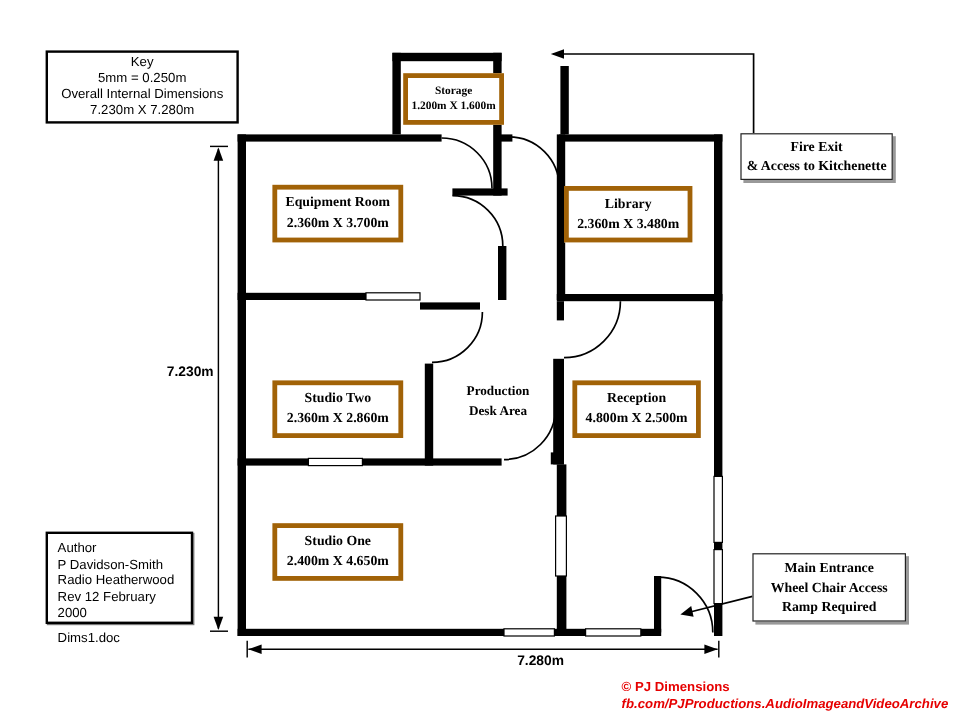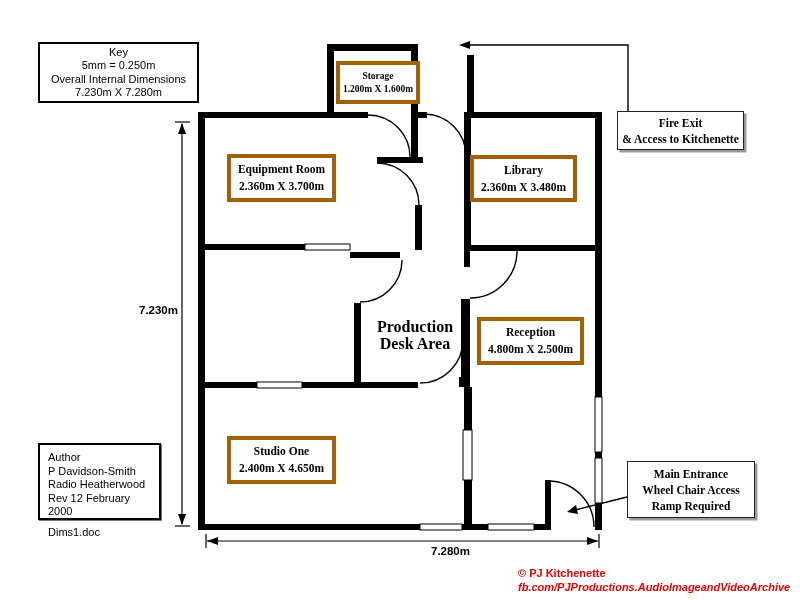--- a/index.html
+++ b/index.html
@@ -7,21 +7,21 @@
           font-family:"Liberation Serif",serif;}
   #plan-svg{position:absolute;left:0;top:0;}
 
   .room-label{position:absolute;border:4px solid #a16207;background:#fff;
     display:flex;flex-direction:column;align-items:center;justify-content:center;
     font-family:"Liberation Serif",serif;font-weight:bold;font-size:11.5px;line-height:17px;
     text-align:center;color:#000;}
   .room-label.small{font-size:9.5px;line-height:13px;}
 
   .free-label{position:absolute;display:flex;flex-direction:column;align-items:center;justify-content:center;
-    font-family:"Liberation Serif",serif;font-weight:bold;font-size:16px;line-height:17px;
+    font-family:"Liberation Serif",serif;font-weight:bold;font-size:11px;line-height:17px;
     text-align:center;color:#000;}
 
   .note-box{position:absolute;border:2px solid #000;background:#fff;color:#000;
     font-family:"Liberation Sans",sans-serif;font-size:11px;line-height:13.5px;}
   .note-box.centered{display:flex;flex-direction:column;align-items:center;justify-content:center;text-align:left;}
   .note-box.left{padding:6px 8px;box-shadow:1px 1px 0 #777;}
 
   .callout{position:absolute;border:1.5px solid #222;background:#fff;color:#000;
     box-shadow:2.5px 2.5px 0 #999;
     display:flex;flex-direction:column;align-items:center;justify-content:center;
@@ -140,20 +140,24 @@
   <div class="room-label" style="left:227px;top:154px;width:101px;height:40px;">
     <div>Equipment Room</div>
     <div>2.360m X 3.700m</div>
   </div>
 
   <div class="room-label" style="left:470px;top:155px;width:99px;height:39px;">
     <div>Library</div>
     <div>2.360m X 3.480m</div>
   </div>
 
+  <div class="room-label" style="left:227px;top:317px;width:101px;height:40px;">
+    <div>Studio Two</div>
+    <div>2.360m X 2.860m</div>
+  </div>
 
   <div class="room-label" style="left:477px;top:317px;width:99px;height:40px;">
     <div>Reception</div>
     <div>4.800m X 2.500m</div>
   </div>
 
   <div class="room-label" style="left:227px;top:436px;width:101px;height:40px;">
     <div>Studio One</div>
     <div>2.400m X 4.650m</div>
   </div>
@@ -179,17 +183,17 @@
 
   <div class="note-box left" style="left:38px;top:443px;width:103px;height:61px;">
     <div>Author</div>
     <div>P Davidson-Smith</div>
     <div>Radio Heatherwood</div>
     <div>Rev 12 February 2000</div>
     <div style="margin-top:7px;">Dims1.doc</div>
   </div>
 
   <div id="footer">
-    <div>© PJ Kitchenette</div>
+    <div>© PJ Dimensions</div>
     <div class="fb">fb.com/PJProductions.AudioImageandVideoArchive</div>
   </div>
 
 </div>
 
 </body></html>

